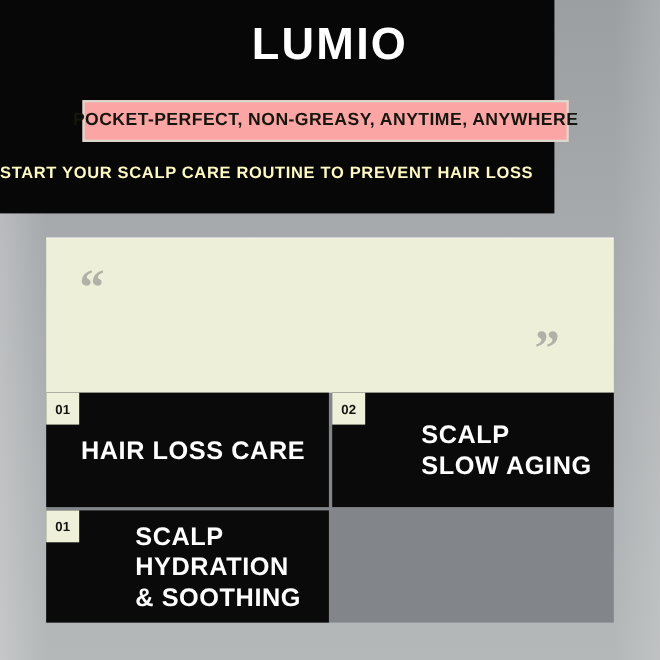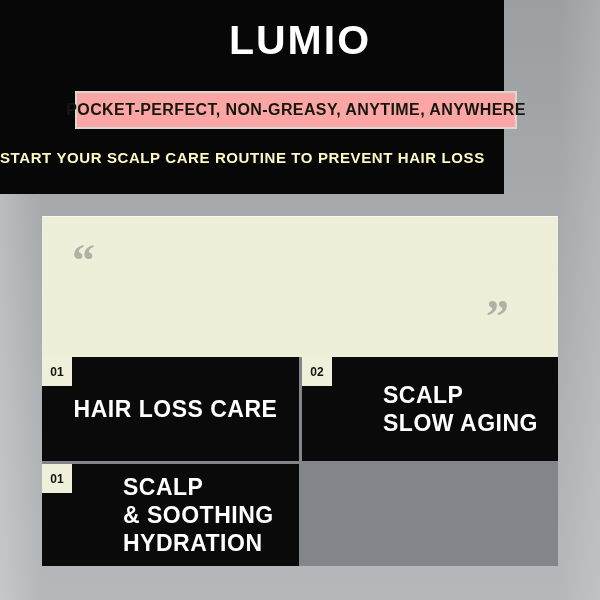--- a/index.html
+++ b/index.html
@@ -142,20 +142,20 @@
       <div class="lines">
         <span>SCALP</span>
         <span>SLOW AGING</span>
       </div>
     </div>
 
     <div class="panel left">
       <div class="num-tag">01</div>
       <div class="lines">
         <span>SCALP</span>
+        <span>HYDRATION</span>
         <span>&amp; SOOTHING</span>
-        <span>HYDRATION</span>
       </div>
     </div>
 
 
   </div>
 </div>
 
 </body></html>

